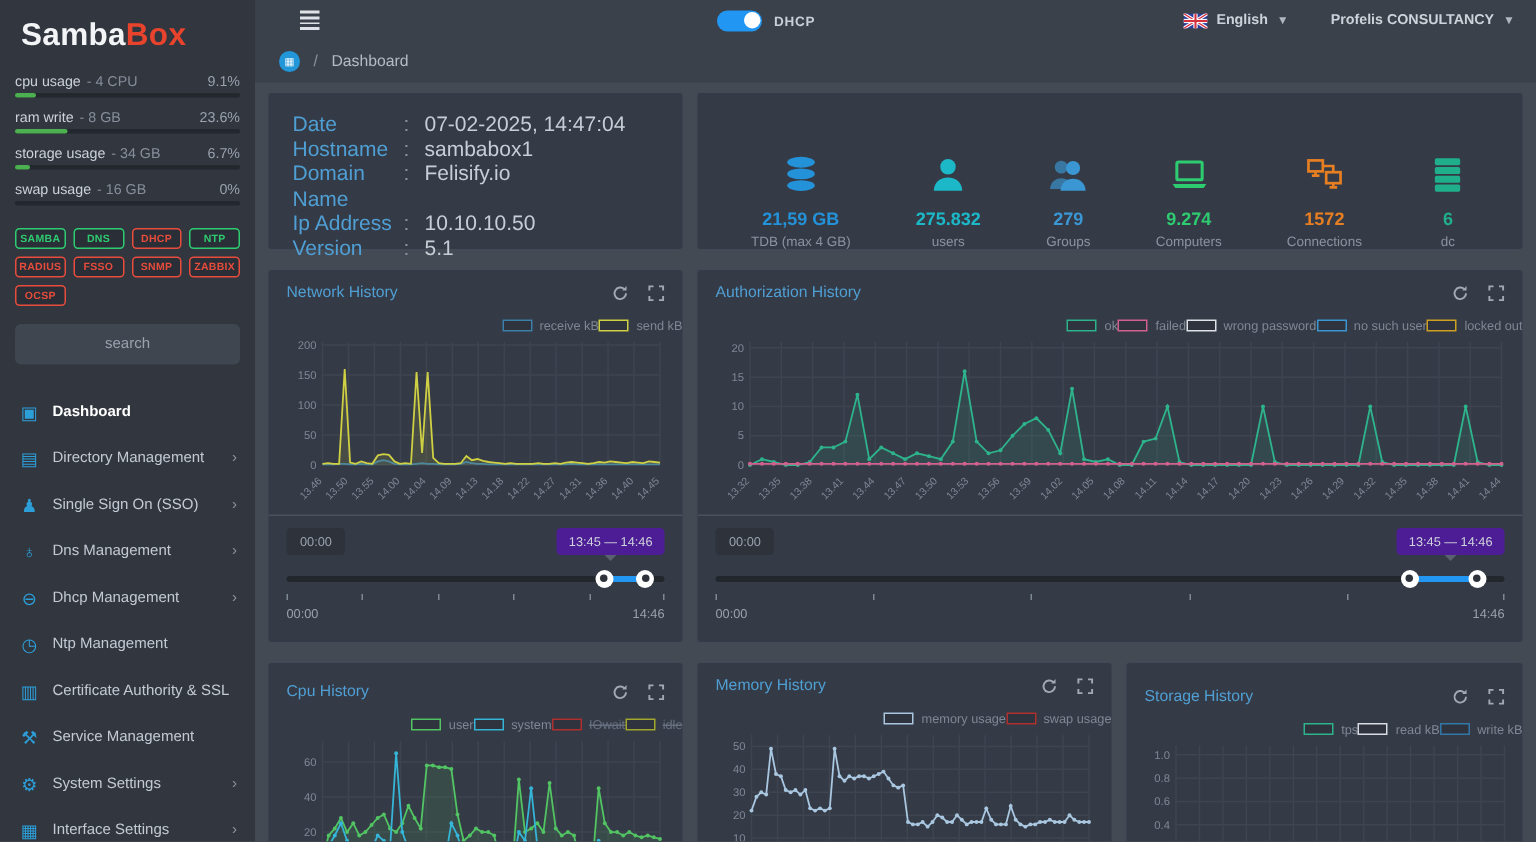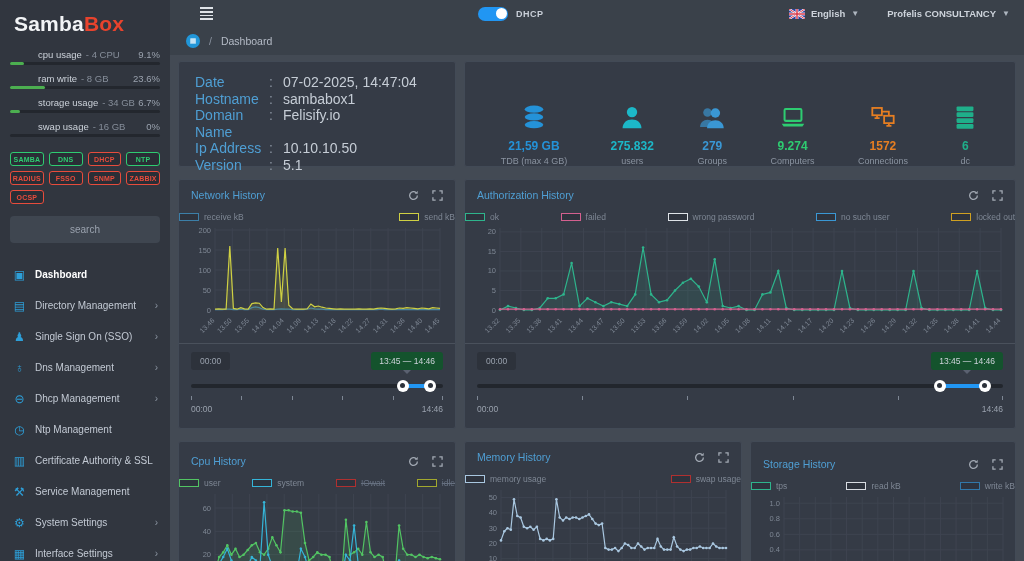--- a/index.html
+++ b/index.html
@@ -6,21 +6,21 @@
     background:#434a54;font-family:"Liberation Sans",sans-serif;
     -webkit-font-smoothing:antialiased;}
   body{display:flex;}
   
   .sidebar{width:170px;min-width:170px;background:#31363f;height:561px;display:flex;flex-direction:column;}
   .logo{padding:12px 14px 8px;font-size:21px;font-weight:bold;color:#f2f4f6;letter-spacing:.2px;}
   .logo .box{color:#e8432d;}
   .usage{padding:2px 10px 0;}
   .usage-row{margin-bottom:5px;}
   .usage-line{display:flex;align-items:baseline;font-size:9.5px;padding:3px 0 2px;}
-  .u-label{color:#ccd2da;margin-left:28px;}
+  .u-label{color:#ccd2da;}
   .u-detail{color:#868e9a;margin-left:4px;}
   .u-pct{margin-left:auto;color:#9aa2ae;}
   .u-track{height:3px;background:#23272e;border-radius:2px;}
   .u-fill{height:3px;background:#4caf50;border-radius:2px;}
   .badges{display:grid;grid-template-columns:repeat(4,1fr);gap:5px;padding:10px 10px 0;}
   .badge{border:1px solid;border-radius:3px;font-size:7px;font-weight:bold;text-align:center;
     padding:2.5px 0;background:rgba(0,0,0,.14);letter-spacing:.2px;}
   .badge.ok{color:#2ecc71;border-color:#2ecc71;}
   .badge.error{color:#e74c3c;border-color:#e74c3c;}
   .search{margin:12px 10px 4px;background:#3f4650;border-radius:4px;color:#9aa2ae;
@@ -62,31 +62,31 @@
   .stat-value{font-size:12px;font-weight:bold;margin-top:4px;}
   .stat-label{font-size:9px;color:#8a93a0;margin-top:3px;}
   
   .chart-panel{display:flex;flex-direction:column;overflow:hidden;}
   .net-panel,.cpu-panel,.mem-panel{width:278px;min-width:278px;}
   .auth-panel,.sto-panel{flex:1;}
   .panel-head{display:flex;align-items:center;padding:9px 12px 2px;}
   .panel-title{color:#4f9fd4;font-size:10.5px;}
   .panel-actions{margin-left:auto;display:flex;gap:13px;align-items:center;}
   .panel-btn{cursor:pointer;opacity:.85;line-height:0;}
-  .legend{display:flex;justify-content:space-between;gap:0;margin-top:9px;}
+  .legend{display:flex;justify-content:flex-end;gap:0;margin-top:9px;}
   .legend-item{display:flex;align-items:center;gap:5px;cursor:pointer;}
   .swatch{width:20px;height:8px;border:1.5px solid;background:rgba(0,0,0,.12);box-sizing:border-box;}
   .legend-label{font-size:8.5px;color:#7e8794;white-space:nowrap;}
   .legend-item.disabled .legend-label{text-decoration:line-through;color:#667080;}
   svg.chart{display:block;margin:2px auto 0;}
   .divider{border-top:1px solid #4a515c;margin-top:3px;}
   .slider-zone{padding:8px 12px 0;}
   .sz-top{display:flex;align-items:flex-start;}
   .sz-badge{background:#2d323b;border-radius:3px;padding:4px 9px;font-size:8.5px;color:#9aa2ae;}
-  .sz-tip{margin-left:auto;background:#14532d;border-radius:3px;padding:4px 8px;font-size:8.5px;color:#cfd4dc;position:relative;}
+  .sz-tip{margin-left:auto;background:#4c1d95;border-radius:3px;padding:4px 8px;font-size:8.5px;color:#cfd4dc;position:relative;}
   .sz-tip::after{content:"";position:absolute;left:50%;bottom:-4px;margin-left:-4px;border:4px solid transparent;border-top-color:#5a6170;border-bottom:none;}
   .sz-track{position:relative;height:13px;margin-top:9px;}
   .sz-rail{position:absolute;left:0;right:0;top:5px;height:4px;background:#22262d;border-radius:2px;cursor:pointer;}
   .sz-range{position:absolute;top:5px;height:4px;background:#2196f3;}
   .sz-handle{position:absolute;top:.5px;width:12px;height:12px;background:#fff;border-radius:50%;margin-left:-6px;cursor:grab;display:flex;align-items:center;justify-content:center;}
   .sz-handle::after{content:"";width:5px;height:5px;background:#2d323b;border-radius:50%;}
   .sz-axis{position:relative;height:5px;margin-top:4px;}
   .sz-axis span{position:absolute;top:0;width:1px;height:4px;background:#7e8794;}
   .sz-labels{display:flex;justify-content:space-between;font-size:8.5px;color:#9aa2ae;margin-top:3px;padding-bottom:6px;}
 </style>

